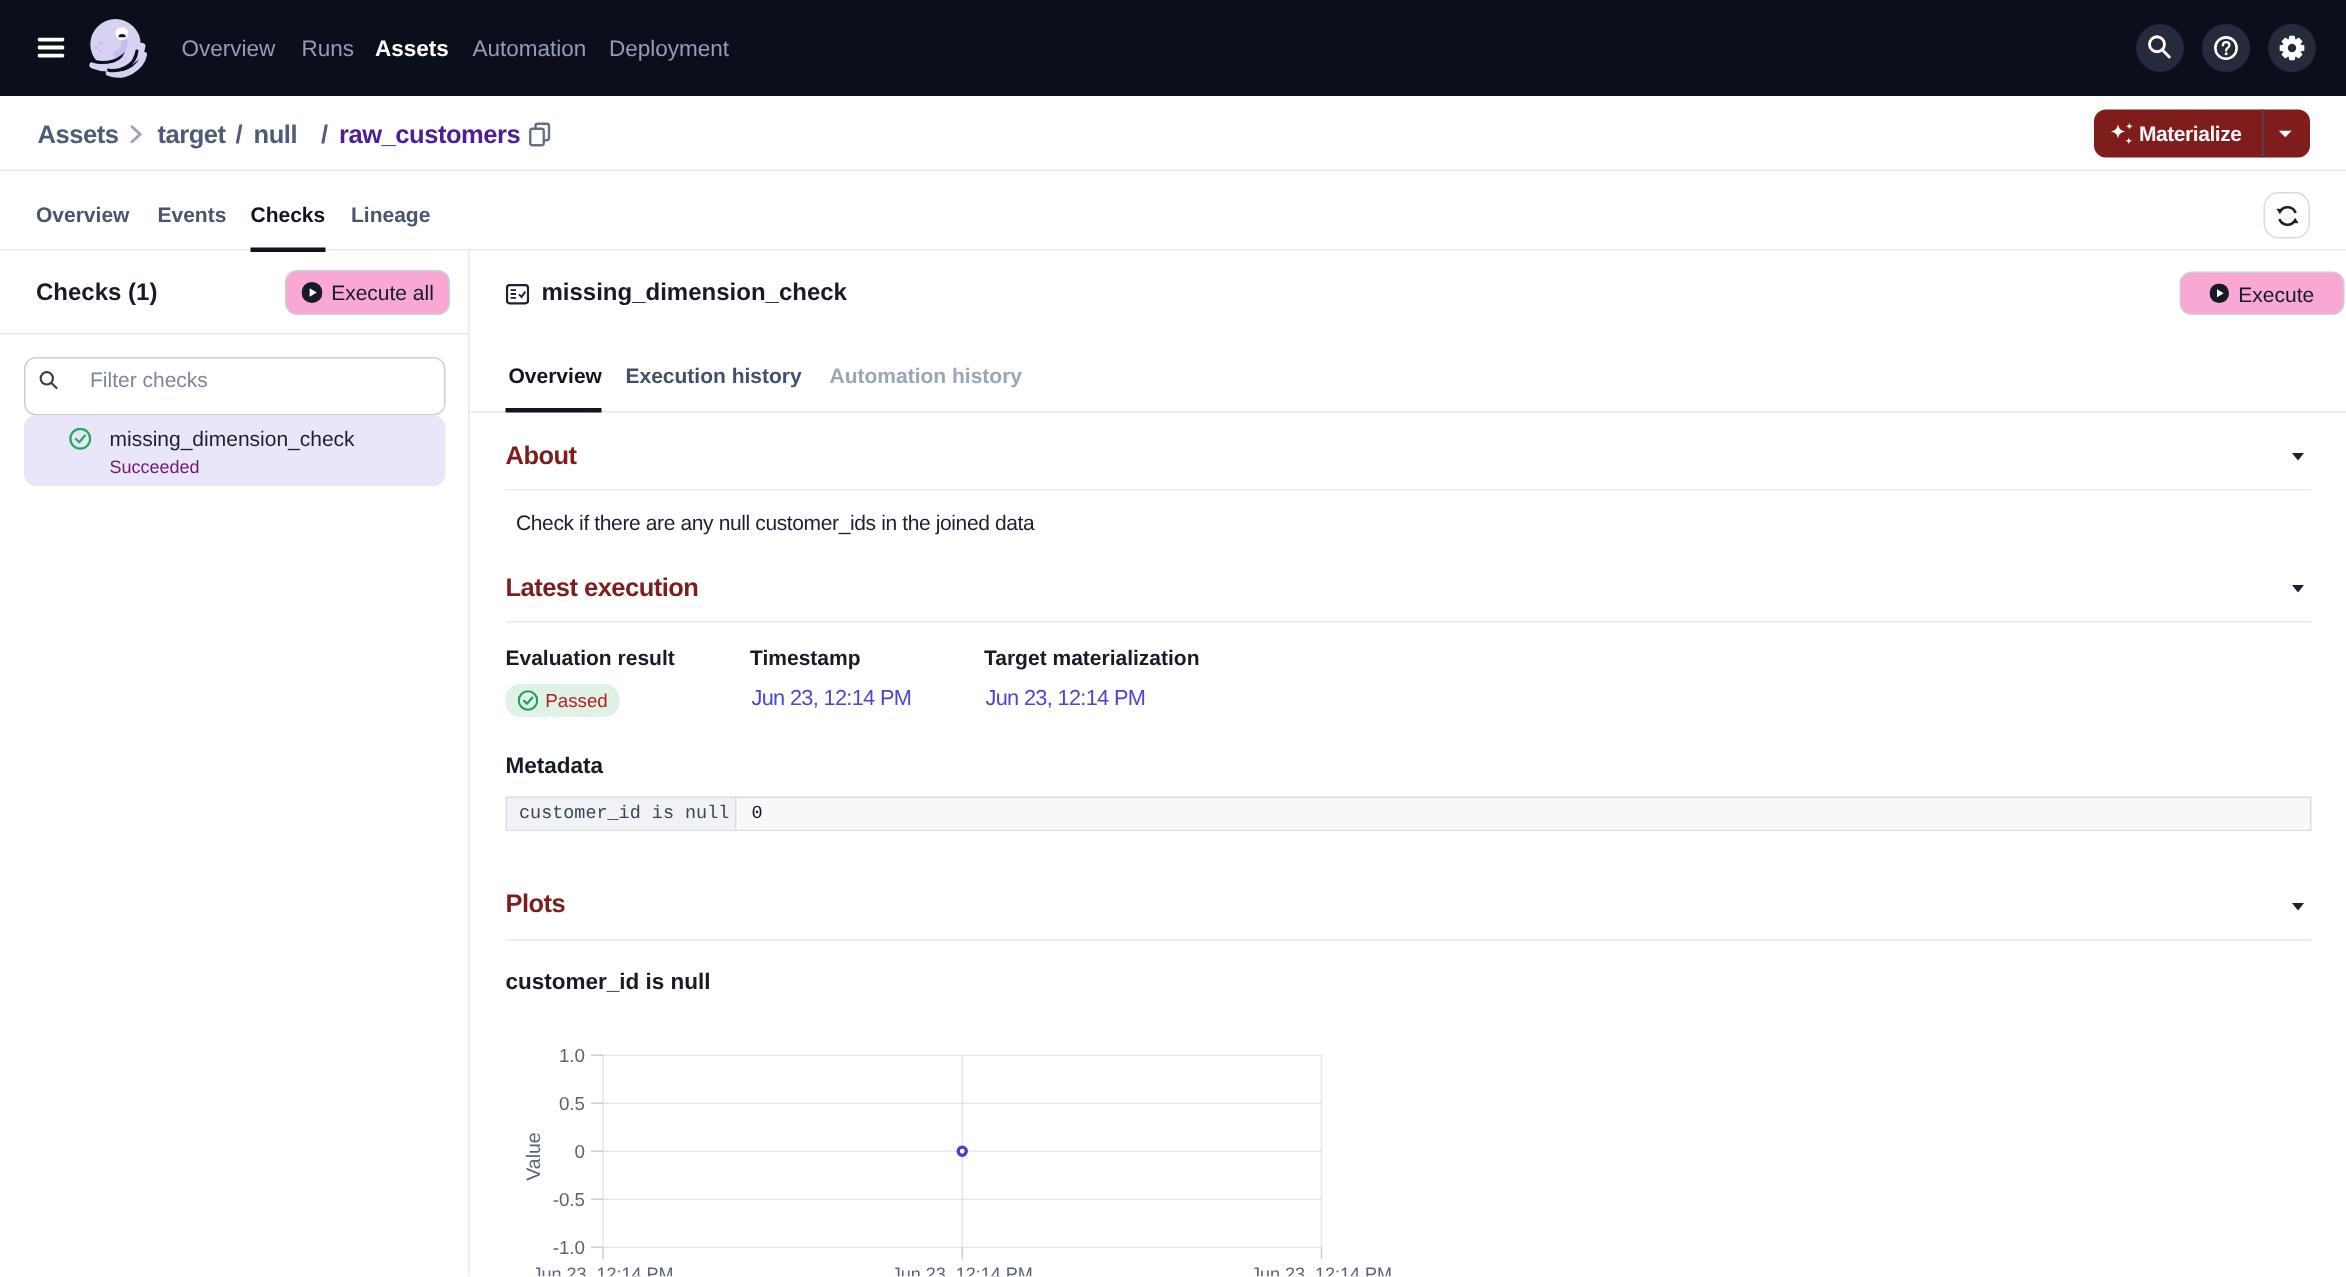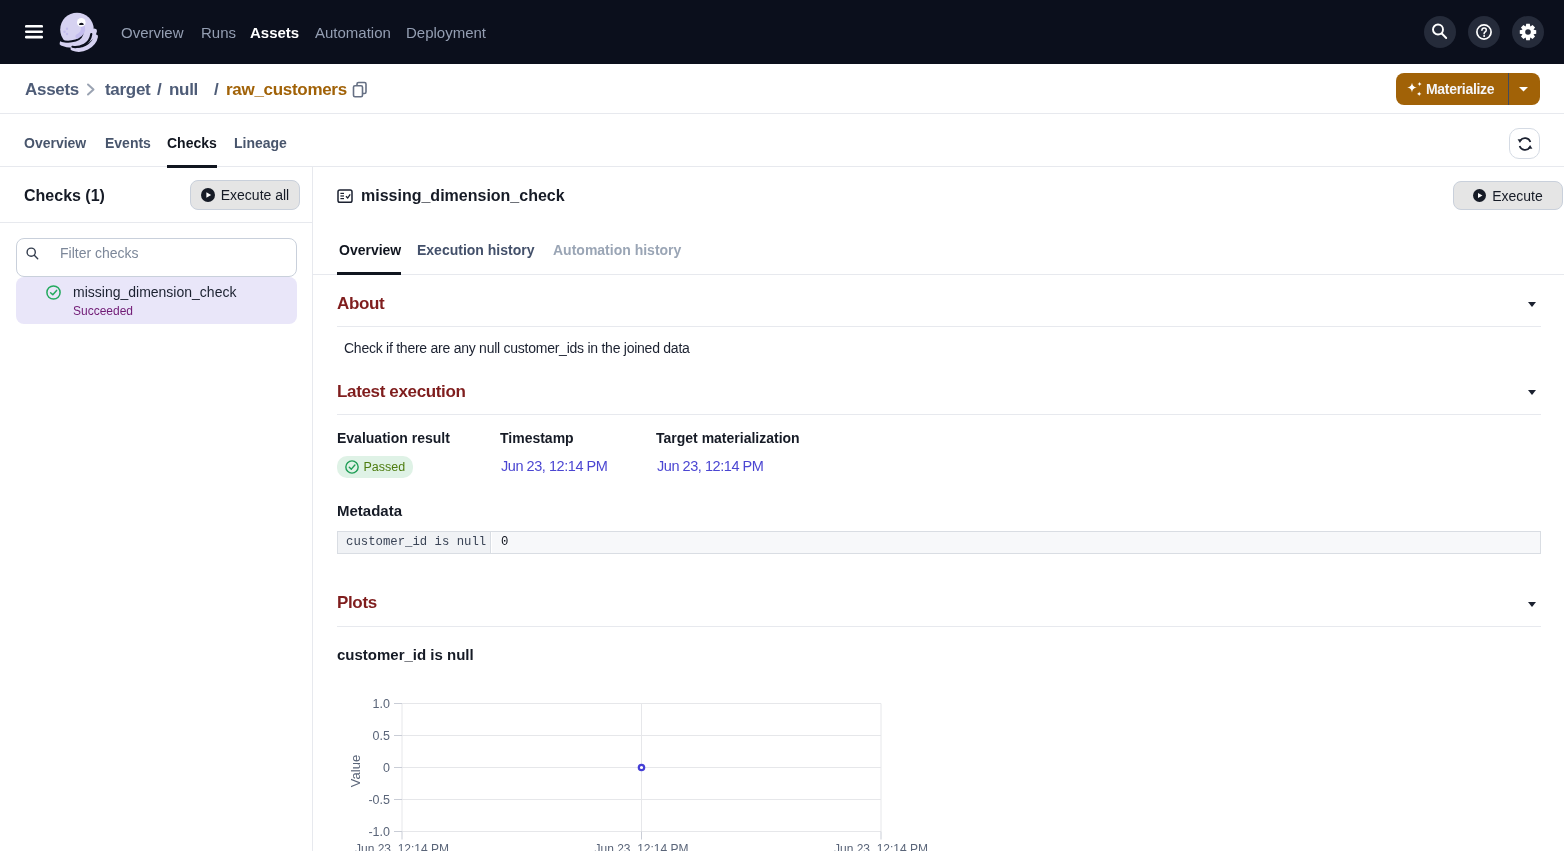--- a/index.html
+++ b/index.html
@@ -8,46 +8,46 @@
 #root{position:relative;width:1564px;height:851px}
 .abs{position:absolute}
 .hline{position:absolute;height:1px;background:#e7e9ee}
 
 #nav{position:absolute;left:0;top:0;width:1564px;height:64px;background:#0b0f1c}
 .navlink{position:absolute;top:24.5px;font-size:15px;line-height:15px;color:#949eb2}
 .navlink.active{color:#fff;font-weight:700}
 .navcircle{position:absolute;top:16px;width:32px;height:32px;border-radius:50%;background:#252b3a}
 
 .bc{position:absolute;font-size:17px;font-weight:700;letter-spacing:-0.3px;color:#4e5c77;line-height:17px;top:81px}
-#mat{position:absolute;left:1396px;top:73px;width:144px;height:32px;background:#a16207;border-radius:8px}
+#mat{position:absolute;left:1396px;top:73px;width:144px;height:32px;background:#7f1d1d;border-radius:8px}
 #mat .sep{position:absolute;left:112px;top:0;width:1px;height:32px;background:#434b5e}
 #mat .lbl{position:absolute;left:30px;top:9px;font-size:14px;font-weight:600;letter-spacing:-0.3px;color:#f4f5f8;line-height:14px}
 
 .atab{position:absolute;top:136px;font-size:14px;font-weight:600;line-height:14px;color:#48556c}
 .atab.active{color:#10151f}
 
-.btn{position:absolute;background:#e5e5e5;border:1px solid #c9d0db;border-radius:8px;display:flex;align-items:center;justify-content:center;gap:6px;font-size:14px;color:#161b26;font-weight:500}
+.btn{position:absolute;background:#f9a8d4;border:1px solid #c9d0db;border-radius:8px;display:flex;align-items:center;justify-content:center;gap:6px;font-size:14px;color:#161b26;font-weight:500}
 
 #sidetitle{position:absolute;left:24px;top:188px;font-size:16px;font-weight:700;color:#161b26;line-height:16px}
 #filter{position:absolute;left:16px;top:238px;width:281px;height:39px;border:1px solid #c9d0db;border-radius:8px}
 #filter span{position:absolute;left:43px;top:7px;font-size:14px;color:#7c8799;line-height:14px}
 #selrow{position:absolute;left:16px;top:277px;width:281px;height:47px;background:#e9e6f9;border-radius:8px}
 #selrow .t1{position:absolute;left:57px;top:285px;font-size:14px;color:#1b2130;line-height:14px}
 #selrow .t2{position:absolute;left:57px;top:304px;font-size:12px;color:#4c586c;line-height:12px}
 #selrow .t1,#selrow .t2{top:auto}
 
 .h18{position:absolute;font-size:17px;font-weight:700;letter-spacing:-0.35px;color:#7f1d1d;line-height:17px}
 .h15{position:absolute;font-size:15px;font-weight:700;color:#161b26;line-height:15px}
 .h14{position:absolute;font-size:14px;font-weight:700;color:#161b26;line-height:14px}
 .body14{position:absolute;font-size:14px;letter-spacing:-0.25px;color:#1b2130;line-height:14px}
 .link{position:absolute;font-size:14.5px;letter-spacing:-0.45px;color:#4b46d2;line-height:15px}
 .mtab{position:absolute;top:243px;font-size:14px;font-weight:600;line-height:14px;color:#43506a}
 .caret{position:absolute}
 #badge{position:absolute;left:337px;top:456px;height:22px;background:#dff2e6;border-radius:10px;display:flex;align-items:center;padding:0 7.5px;gap:5px}
-#badge span{font-size:12.5px;color:#4d7c0f;line-height:13px}
+#badge span{font-size:12.5px;color:#b91c1c;line-height:13px}
 #mtable{position:absolute;left:337px;top:531px;width:1204px;height:23px;border:1px solid #d9dde3;font-family:"Liberation Mono",monospace;font-size:12.3px;white-space:nowrap}
 #mtable .k{position:absolute;left:0;top:0;width:153px;height:21px;background:#f0f2f5;border-right:1px solid #d9dde3;color:#3a4456;line-height:21px;padding-left:8px}
 #mtable .v{position:absolute;left:154px;top:0;width:1048px;height:21px;background:#f7f8fa;color:#10151f;line-height:21px;padding-left:9px}
 </style>
 </head>
 <body>
 <div id="root">
 
   <div id="nav">
     <svg class="abs" style="left:25px;top:25px" width="18" height="14" viewBox="0 0 18 14">
@@ -93,21 +93,21 @@
   </div>
 
   <span class="bc" style="left:25px">Assets</span>
   <svg class="abs" style="left:86px;top:83px" width="10" height="13" viewBox="0 0 10 13">
     <polyline points="2,1.5 7.5,6.5 2,11.5" stroke="#9aa3b2" stroke-width="2" fill="none" stroke-linecap="round" stroke-linejoin="round"></polyline>
   </svg>
   <span class="bc" style="left:105px">target</span>
   <span class="bc" style="left:157px">/</span>
   <span class="bc" style="left:169px">null</span>
   <span class="bc" style="left:214px">/</span>
-  <span class="bc" style="left:226px;color:#a16207">raw_customers</span>
+  <span class="bc" style="left:226px;color:#4c1d95">raw_customers</span>
   <svg class="abs" style="left:352px;top:81px" width="16" height="17" viewBox="0 0 16 17">
     <rect x="5" y="1.5" width="9" height="11" rx="1.5" stroke="#667084" stroke-width="1.6" fill="none"></rect>
     <rect x="1.5" y="4.8" width="9" height="11" rx="1.5" stroke="#667084" stroke-width="1.6" fill="#fff"></rect>
   </svg>
   <div id="mat">
     <svg class="abs" style="left:10px;top:8px" width="18" height="17" viewBox="0 0 18 17">
       <path d="M6,1.8 C6.7,5 7.6,5.9 10.8,6.6 C7.6,7.3 6.7,8.2 6,11.4 C5.3,8.2 4.4,7.3 1.2,6.6 C4.4,5.9 5.3,5 6,1.8 Z" fill="#fff"></path>
       <path d="M13.6,0.8 C13.9,2.3 14.4,2.8 15.9,3.1 C14.4,3.4 13.9,3.9 13.6,5.4 C13.3,3.9 12.8,3.4 11.3,3.1 C12.8,2.8 13.3,2.3 13.6,0.8 Z" fill="#fff"></path>
       <path d="M13.2,10.6 C13.5,12.1 14,12.6 15.5,12.9 C14,13.2 13.5,13.7 13.2,15.2 C12.9,13.7 12.4,13.2 10.9,12.9 C12.4,12.6 12.9,12.1 13.2,10.6 Z" fill="#fff"></path>
     </svg>

